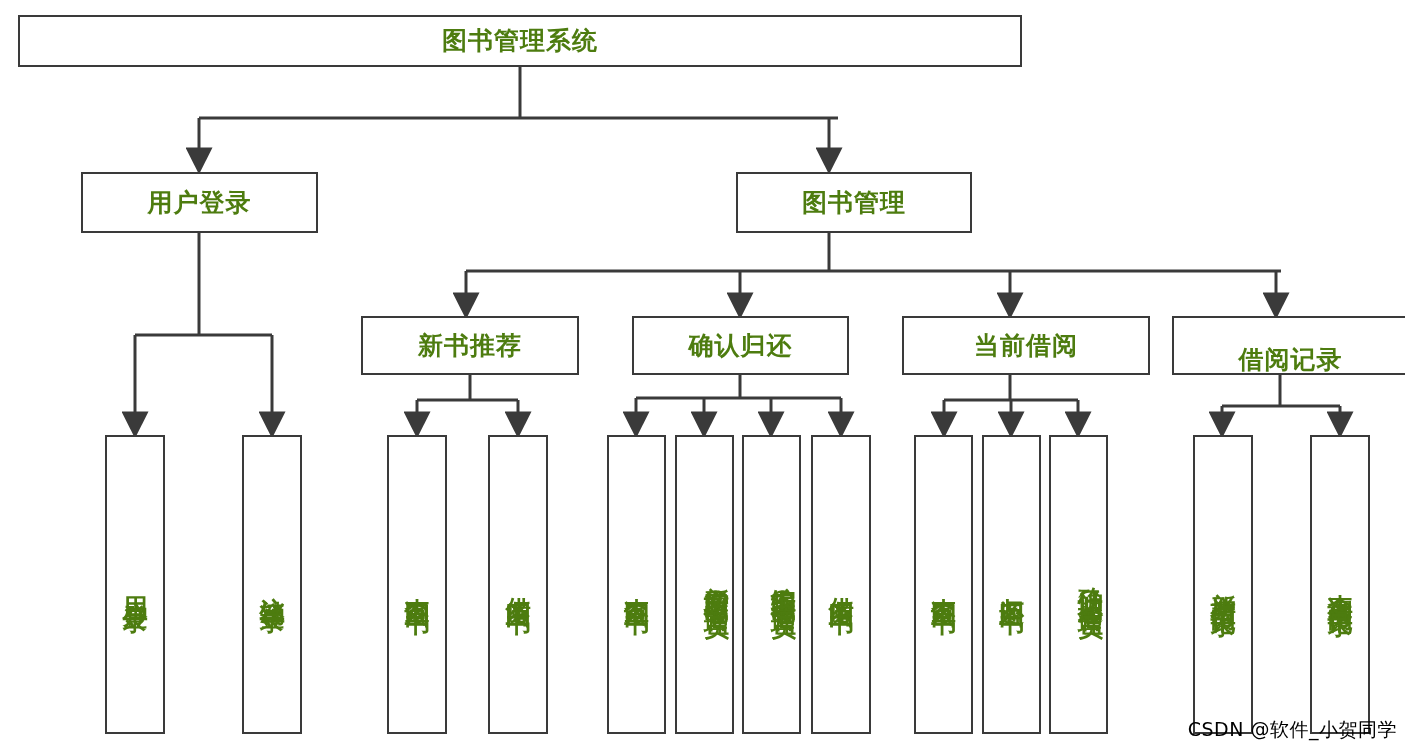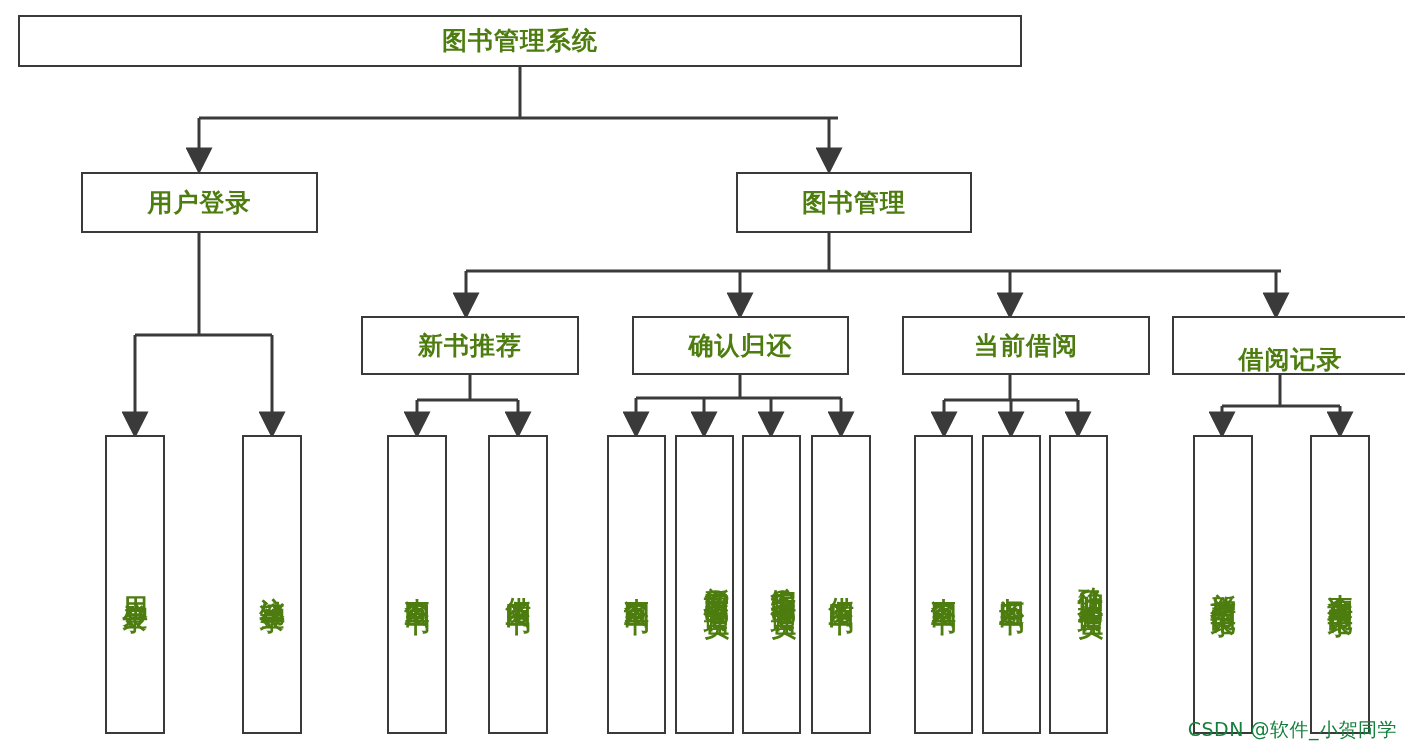--- a/index.html
+++ b/index.html
@@ -53,21 +53,21 @@
     padding: 4px 0;
   }
   .node.vert.tall-text {
     align-items: flex-start;
   }
   .watermark {
     position: absolute;
     right: 8px;
     bottom: 4px;
     font-size: 19px;
-    color: #15803d;
+    color: #000000;
     white-space: nowrap;
     letter-spacing: 0.5px;
   }
 </style>
 </head>
 <body>
 
 <div id="canvas">
 
   <svg id="edges" viewBox="0 0 1405 747">

